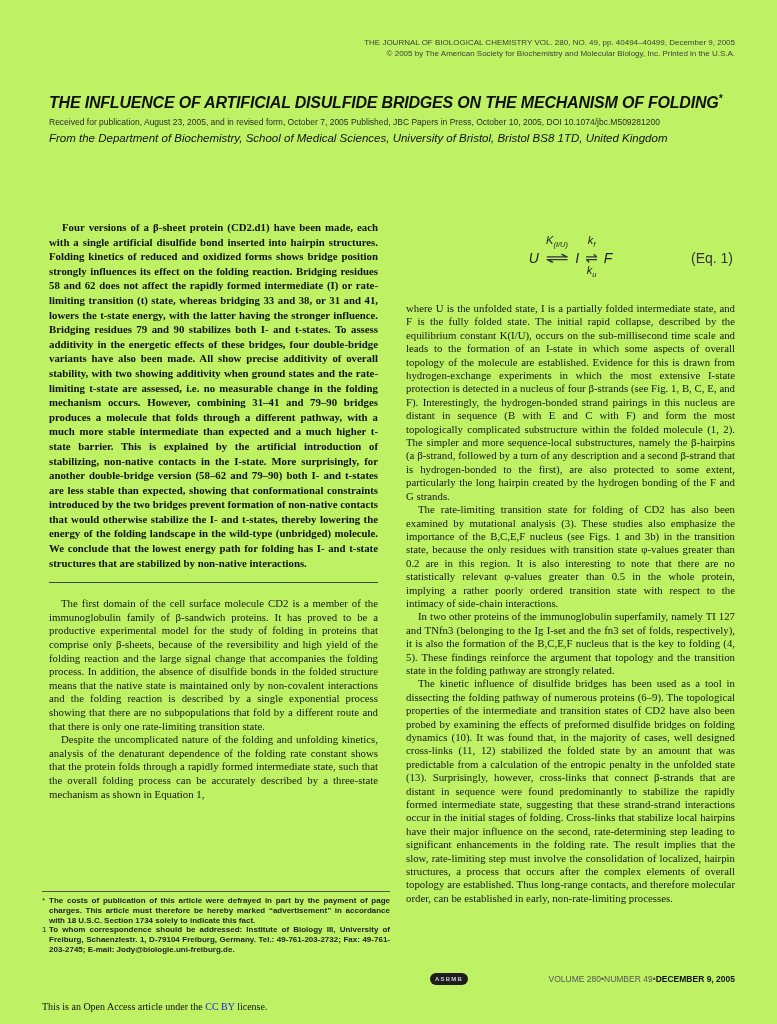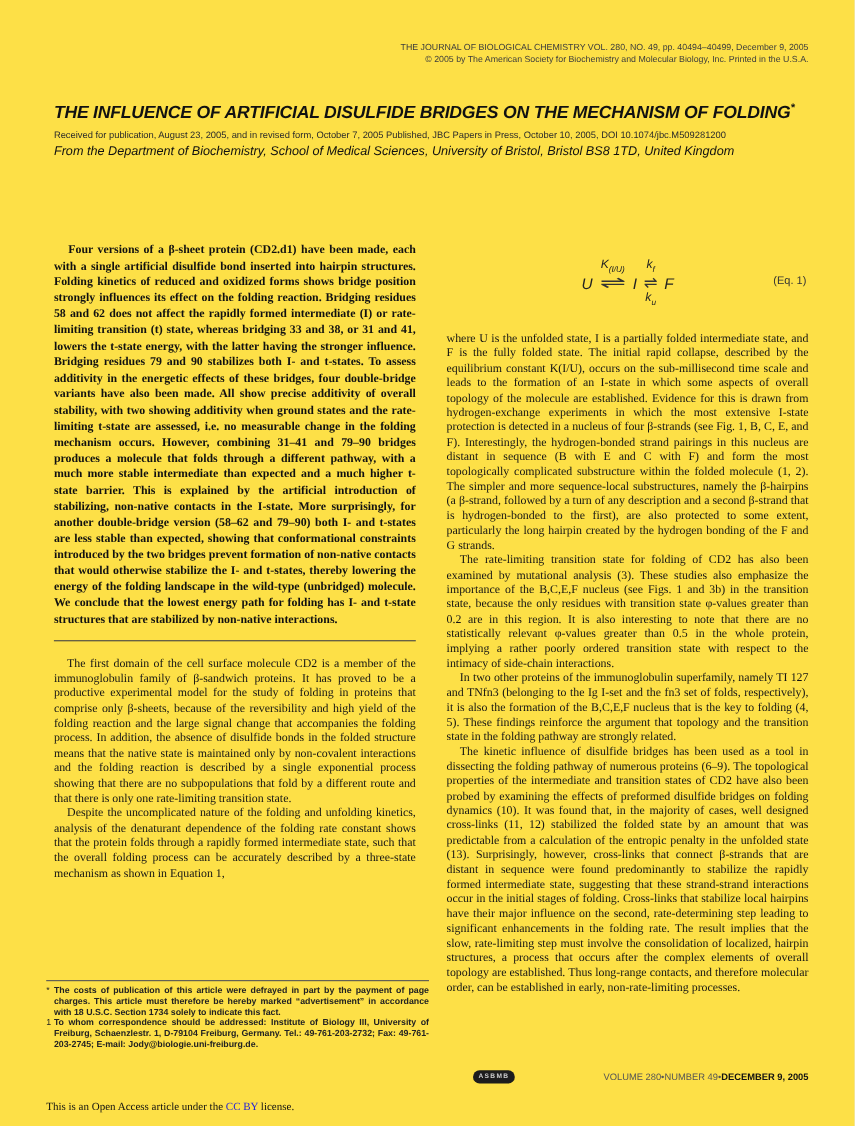--- a/index.html
+++ b/index.html
@@ -1,19 +1,19 @@
 <!DOCTYPE html>
 <html><head>
 <meta charset="utf-8">
 <style>
   * { margin:0; padding:0; box-sizing:border-box; }
   html,body { background:#e8e8e8; }
   .page {
     position:relative; width:777px; height:1024px; margin:0 auto;
-    background:#fde047; overflow:hidden;
+    background:#bef264; overflow:hidden;
     font-family:"Liberation Serif", serif; color:#1a1a1a;
   }
   
   .journal-header {
     position:absolute; top:38px; right:42px; text-align:right;
     font-family:"Liberation Sans", sans-serif; font-size:8px; line-height:10.5px; color:#3c3c3c;
   }
   
   .title-block { position:absolute; left:49px; top:86px; width:690px; font-family:"Liberation Sans", sans-serif; }
   .article-title { font-size:27px; font-weight:700; letter-spacing:-0.4px; color:#111; line-height:30px; }
@@ -37,21 +37,21 @@
   
   .equation-row { position:relative; height:72px; margin-top:2px; margin-bottom:8px;
     display:flex; align-items:center; justify-content:center; gap:4px;
     font-family:"Liberation Sans", sans-serif; font-size:14px; font-style:italic; color:#222; }
   .eq-state { font-weight:400; padding:0 2px; }
   .arrow-stack { display:grid; grid-template-rows:14px 16px 14px; justify-items:center; align-items:center; font-size:11px; }
   .arr-label { font-size:11px; font-style:italic; line-height:12px;text-align:right; }
   .arr-label sub { font-size:7.5px; font-style:italic; }
   .harpoon { font-style:normal; font-size:15px; line-height:14px; display:inline-block; color:#333; }
   .harpoon.long { transform:scaleX(1.9); padding:0 6px; }
-  .eq-number { position:absolute; right:2px; top:28px; font-style:normal; font-size:10px; color:#333; }
+  .eq-number { position:absolute; right:2px; top:28px; font-style:normal; font-size:14px; color:#333; }
   
   .footnotes {
     position:absolute; left:42px; top:891px; width:348px;
     font-family:"Liberation Sans", sans-serif; font-size:8px; line-height:9.8px; color:#222;
     border-top:1px solid #555; padding-top:4px;
   }
   .footnote { display:flex; }
   .footnote .fn-mark { width:7px; flex:0 0 7px; font-size:8px; }
   .footnote .fn-text { flex:1; text-align:justify;font-weight:bold; }
   

